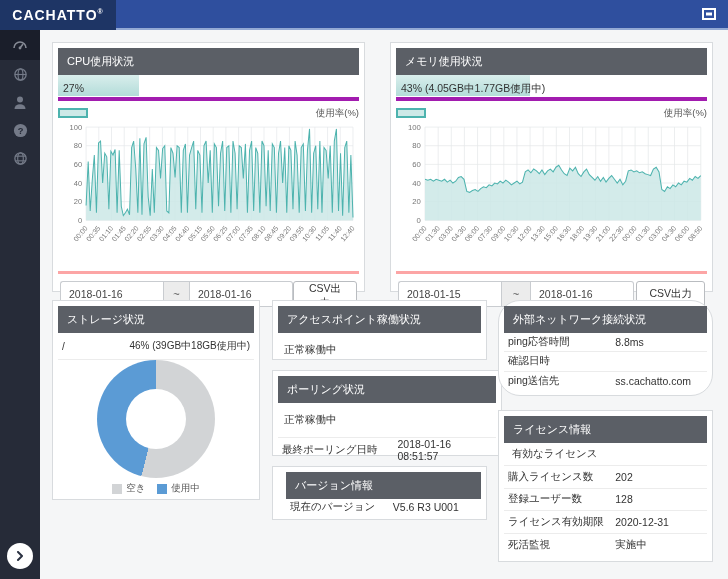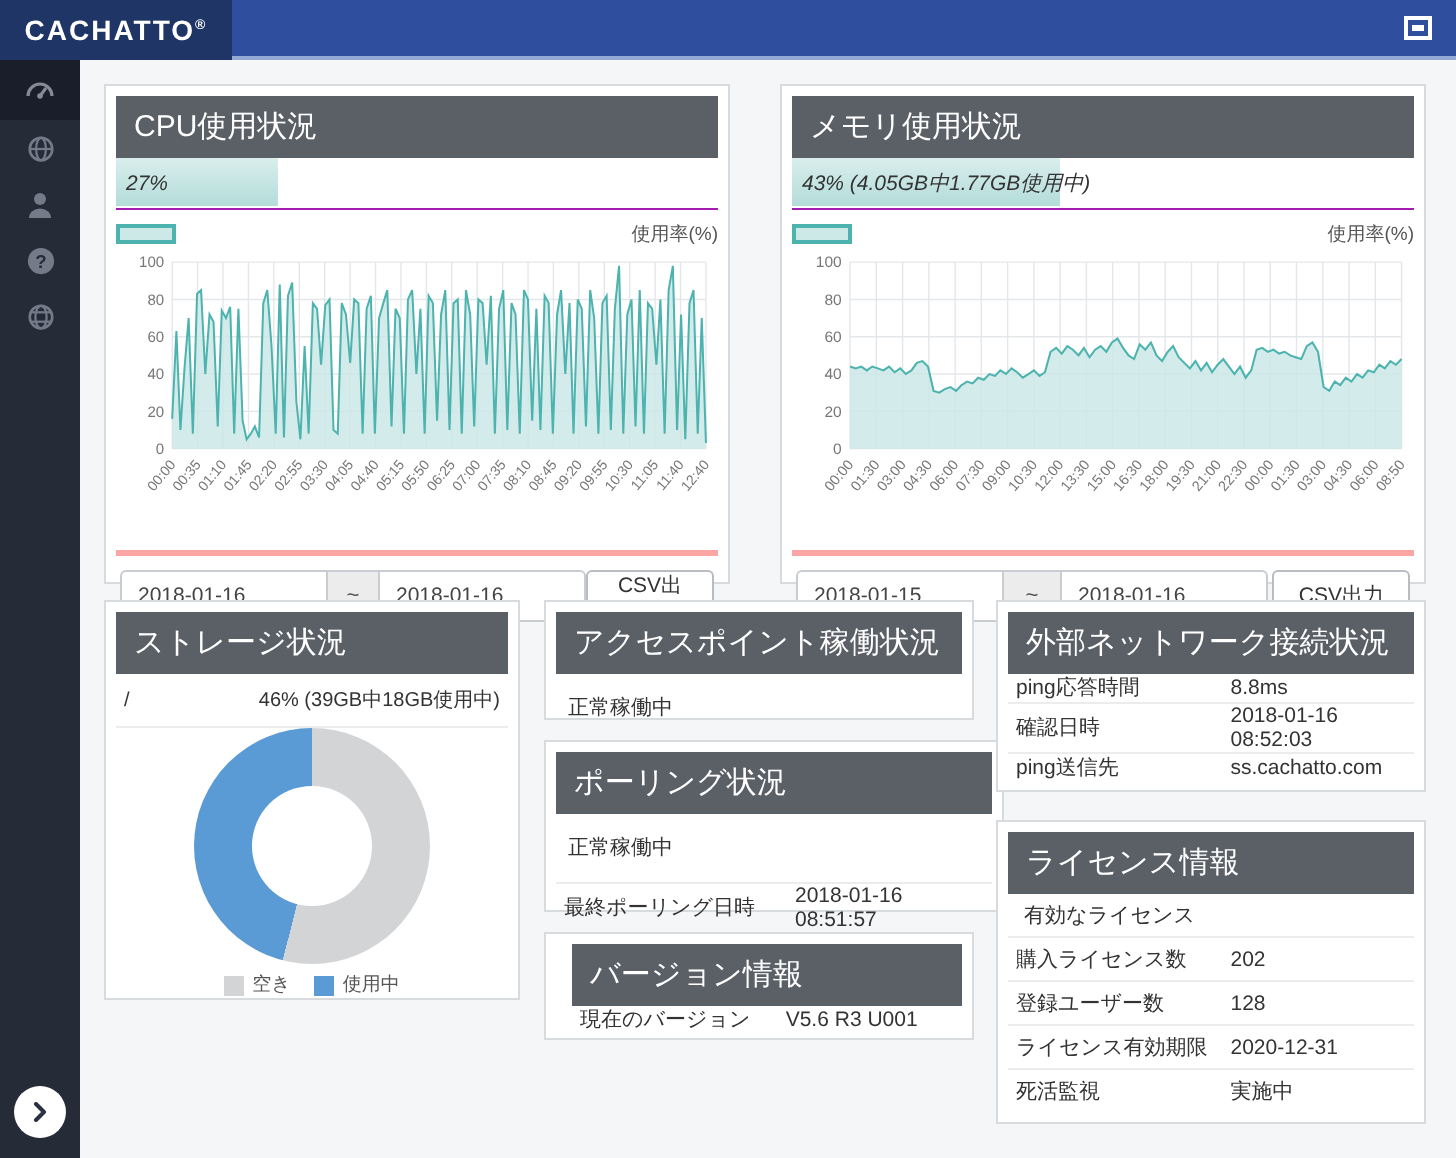--- a/index.html
+++ b/index.html
@@ -15,23 +15,23 @@
 
   
   .sidebar{position:absolute;left:0;top:30px;width:40px;height:549px;background:#262b38;display:flex;flex-direction:column;align-items:center;}
   .side-item{width:40px;height:28px;display:flex;align-items:center;justify-content:center;cursor:pointer;}
   .side-item.active{background:#1a1e2a;height:30px;}
   .side-item svg{opacity:.75;}
   .expand-btn{position:absolute;left:7px;bottom:10px;width:26px;height:26px;border-radius:50%;background:#fff;display:flex;align-items:center;justify-content:center;cursor:pointer;color:#2b3242;font-size:14px;font-weight:bold;}
 
   
   .panel{position:absolute;background:#fff;border:1px solid #d8dbde;padding:5px;display:flex;flex-direction:column;}
-  .panel-header{background:#5b5f66;color:#fff;font-size:15px;padding:6px 9px;flex:0 0 auto;}
-
-  .progress-row{position:relative;height:26px;border-bottom:1px solid #a21caf;flex:0 0 auto;font-style:italic;}
+  .panel-header{background:#5b5f66;color:#fff;font-size:11px;padding:6px 9px;flex:0 0 auto;}
+
+  .progress-row{position:relative;height:26px;border-bottom:4px solid #a21caf;flex:0 0 auto;}
   .progress-fill{position:absolute;left:0;top:0;bottom:1px;background:linear-gradient(#d9eeec,#b3dcd9);}
   .progress-label{position:relative;font-size:10.5px;color:#333;line-height:26px;padding-left:5px;white-space:nowrap;}
 
   .chart-block{flex:1 1 auto;padding-top:4px;}
   .legend-row{display:flex;align-items:center;justify-content:space-between;gap:5px;height:16px;}
   .legend-swatch{width:30px;height:10px;background:#cde9e7;border:2px solid #4db3ae;}
   .legend-label{font-size:9.5px;color:#555;}
   .chart-svg{display:block;width:100%;height:150px;}
 
   .panel-footer{flex:0 0 auto;border-top:3px solid #fca5a5;padding:7px 2px 2px 2px;display:flex;align-items:center;}
@@ -309,29 +309,28 @@
   </div>
 
   <div class="panel" style="left:272px;top:466px;width:215px;height:54px;padding-left:13px;">
     <div class="panel-header">バージョン情報</div>
     <div class="kv-row">
       <span class="k">現在のバージョン</span>
       <span class="v">V5.6 R3 U001</span>
     </div>
   </div>
 
-  <div class="panel" style="left:498px;top:300px;width:215px;height:96px;">
+  <div class="panel" style="left:498px;top:300px;width:215px;height:96px;border-radius:22px;">
     <div class="panel-header">外部ネットワーク接続状況</div>
     <div class="kv-row">
       <span class="k">ping応答時間</span>
       <span class="v">8.8ms</span>
     </div>
     <div class="kv-row">
       <span class="k">確認日時</span>
-      <span class="v">2018-01-16 08:52:03</span>
     </div>
     <div class="kv-row">
       <span class="k">ping送信先</span>
       <span class="v">ss.cachatto.com</span>
     </div>
   </div>
 
   <div class="panel" style="left:498px;top:410px;width:215px;height:152px;">
     <div class="panel-header">ライセンス情報</div>
     <div class="kv-row">

